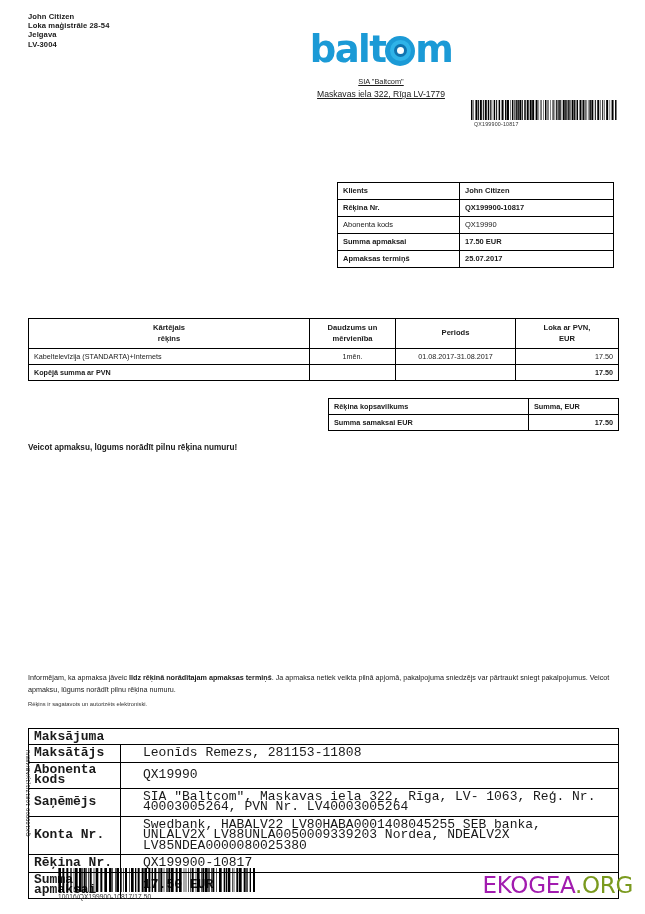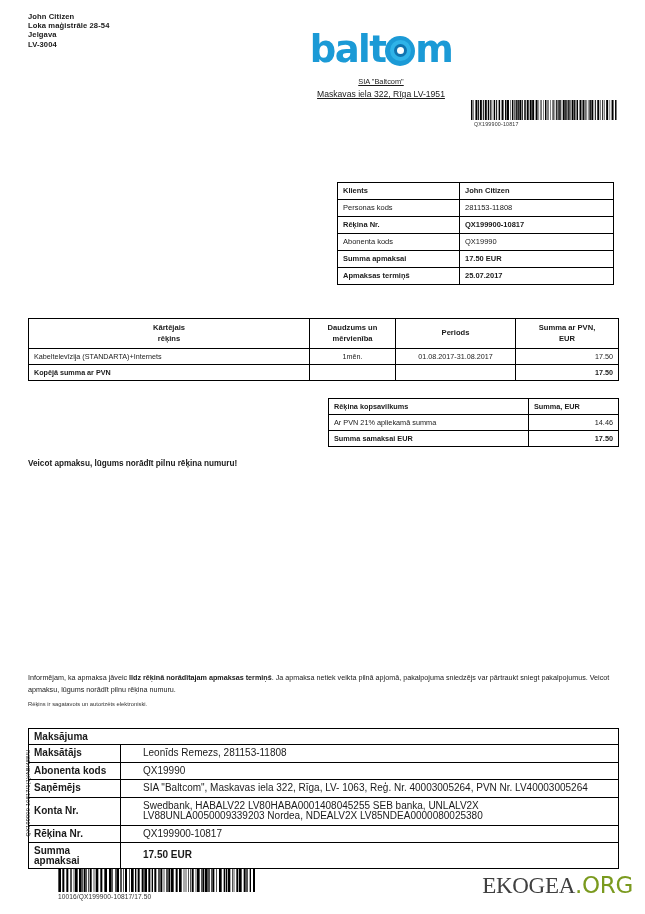--- a/index.html
+++ b/index.html
@@ -166,34 +166,33 @@
     font-weight: bold;
   }
 
   
   .pay-table {
     position: absolute;
     left: 28px;
     top: 728px;
     width: 590px;
   }
-  .pay-table td { font-size: 10px; }
+  .pay-table td { font-size: 13px; font-family: Liberation Mono, monospace; }
   .pay-table td:first-child { width: 92px; font-weight: bold; }
   .pay-table .multi { line-height: 10.5px; padding: 3px 22px; }
 
   
   .notice-bold {
     position: absolute;
     left: 28px;
     top: 442px;
     width: 235px;
     font-size: 8.2px;
     font-weight: bold;
     line-height: 12px;
-    margin-top: 16px;
   }
   .legal {
     position: absolute;
     left: 28px;
     top: 672px;
     width: 590px;
     font-size: 7.2px;
     line-height: 11.5px;
   }
   .legal .fine {
@@ -220,40 +219,40 @@
 
   
   .watermark {
     position: absolute;
     right: 12px;
     top: 872px;
     font-size: 23px;
     letter-spacing: -0.3px;
     font-family: "DejaVu Sans", sans-serif;
   }
-  .wm-a { color: #404040; font-family: Liberation Serif, serif; }
+  .wm-a { color: #a21caf; }
   .wm-b { color: #7a9a1e; }
 </style>
 </head>
 <body>
 
 <div class="addr">
   <div>John Citizen</div>
   <div>Loka maģistrāle 28-54</div>
   <div>Jelgava</div>
   <div>LV-3004</div>
 </div>
 
 <div class="logo-wrap">
   <div class="logo-text"><span>balt</span><span class="logo-o"><i class="ring1"></i><i class="ring2"></i><i class="ring3"></i><i class="ring4"></i></span><span>m</span></div>
 </div>
 
 <div class="company">
   <div class="u">SIA "Baltcom"</div>
-  <div class="u addr-line">Maskavas iela 322, Rīga LV-1951</div>
+  <div class="u addr-line">Maskavas iela 322, Rīga LV-1779</div>
 </div>
 
 <div class="barcode-top">
   <svg class="bc" viewBox="0 0 300 40" preserveAspectRatio="none">
     <g fill="#000" id="bc-top-bars">
         <rect x="2" y="0" width="3" height="40"></rect>
         <rect x="7" y="0" width="1" height="40"></rect>
         <rect x="11" y="0" width="4" height="40"></rect>
         <rect x="16" y="0" width="2" height="40"></rect>
         <rect x="20" y="0" width="4" height="40"></rect>
@@ -323,24 +322,20 @@
 </div>
 <div class="barcode-top-label">QX199900-10817</div>
 
 <table class="client-table">
   <tbody id="client-rows">
       <tr>
         <td class="b">Klients</td>
         <td class="b">John Citizen</td>
       </tr>
       <tr>
-        <td>Personas kods</td>
-        <td>281153-11808</td>
-      </tr>
-      <tr>
         <td class="b">Rēķina Nr.</td>
         <td class="b">QX199900-10817</td>
       </tr>
       <tr>
         <td>Abonenta kods</td>
         <td>QX19990</td>
       </tr>
       <tr>
         <td class="b">Summa apmaksai</td>
         <td class="b">17.50 EUR</td>
@@ -359,21 +354,21 @@
       <col style="width:120px">
       <col style="width:103px">
   </colgroup>
   <tbody>
     <tr>
       <td class="hd" style="white-space:pre-line">Kārtējais
 rēķins</td>
       <td class="hd" style="white-space:pre-line">Daudzums un
 mērvienība</td>
       <td class="hd">Periods</td>
-      <td class="hd" style="white-space:pre-line">Summa ar PVN,
+      <td class="hd" style="white-space:pre-line">Loka ar PVN,
 EUR</td>
     </tr>
   </tbody>
   <tbody id="items-rows">
       <tr>
         <td>Kabeltelevīzija (STANDARTA)+Internets</td>
         <td class="c">1mēn.</td>
         <td class="c">01.08.2017-31.08.2017</td>
         <td class="r">17.50</td>
       </tr>
@@ -393,24 +388,20 @@
       <col style="width:200px">
       <col style="width:90px">
     </colgroup>
   <tbody>
     <tr>
       <td class="hd">Rēķina kopsavilkums</td>
       <td class="hd">Summa, EUR</td>
     </tr>
   </tbody>
   <tbody id="summary-rows">
-      <tr>
-        <td>Ar PVN 21% apliekamā summa</td>
-        <td class="r">14.46</td>
-      </tr>
     </tbody>
   <tbody>
     <tr>
       <td class="b">Summa samaksai EUR</td>
       <td class="b r">17.50</td>
     </tr>
   </tbody>
 </table>
 
 <div class="notice-bold">Veicot apmaksu, lūgums norādīt pilnu rēķina numuru!</div>

